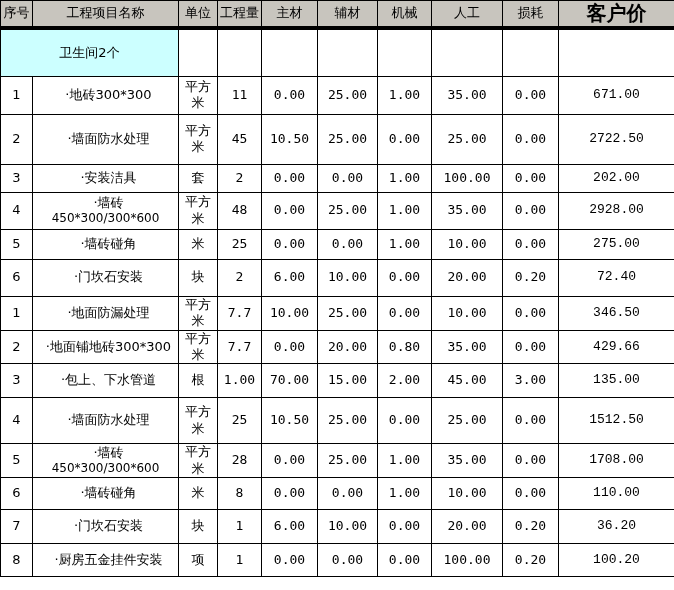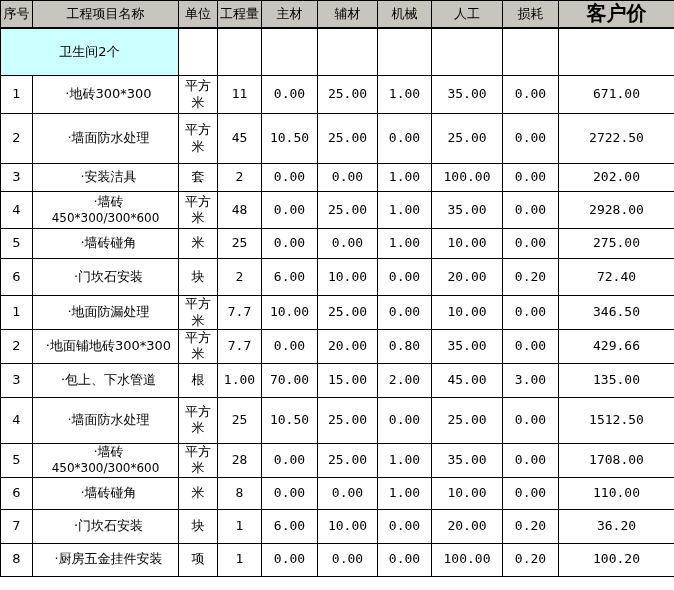--- a/index.html
+++ b/index.html
@@ -15,35 +15,35 @@
     padding: 0;
     font-size: 13px;
     font-weight: 400;
     text-align: center;
     vertical-align: middle;
     overflow: hidden;
     line-height: 1.25;
   }
   tr.head th {
     background: #C8C5BE;
-    border-bottom: 2px solid #000000;
+    border-bottom: 4px solid #000000;
     font-size: 13px;
   }
   tr.head th.bold-h { font-weight: 700; font-size: 20px; }
   td.section {
     background: #CCFFFF;
     font-weight: 700;
     font-size: 14px;
     text-align: center;
   }
   td.name { text-align: left; padding: 0 2px; }
   td.name .n1 { padding-left: 6px; }
   td.name .n2 { padding-left: 0; font-size: 12px; }
   td.num, td.price, td.qty { font-family: "DejaVu Sans Mono", "DejaVu Sans", monospace; }
-  td.price { font-weight: 700; }
+  td.price { font-weight: 700; font-family: Liberation Mono, monospace; }
   td.unit { word-break: break-all; line-height: 1.15; padding: 0 3px; }
 </style>
 </head>
 <body>
 
 <table class="cost">
   <colgroup>
     <col style="width:32px">
       <col style="width:146px">
       <col style="width:39px">

